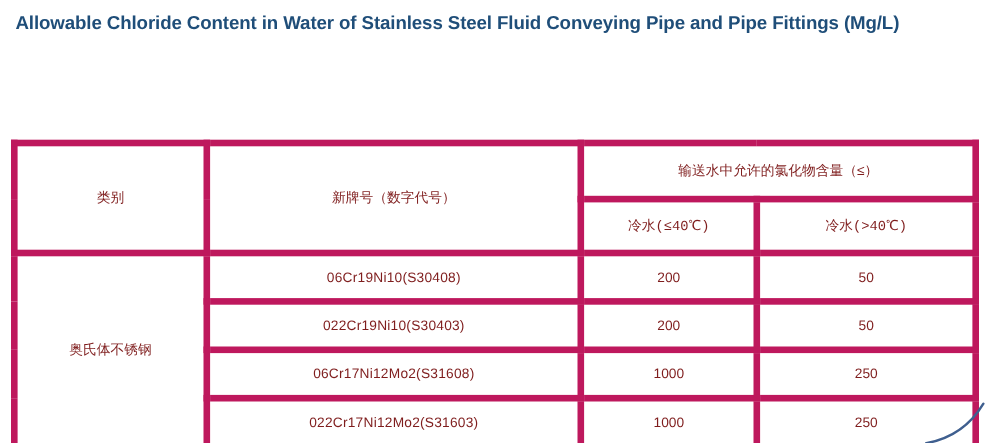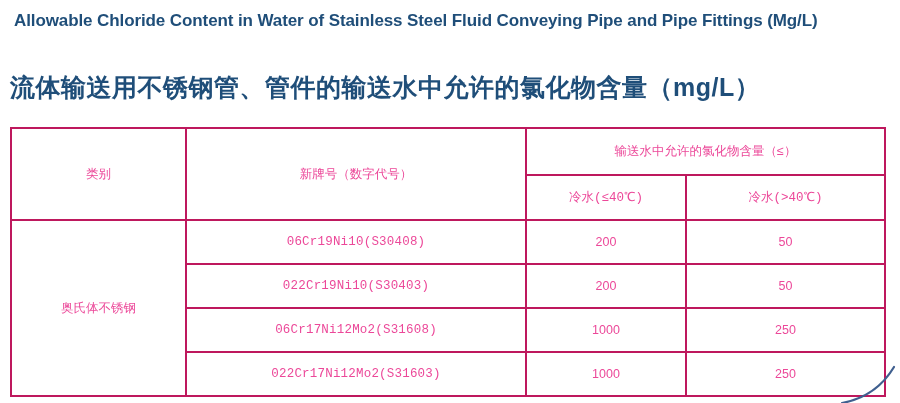--- a/index.html
+++ b/index.html
@@ -44,22 +44,22 @@
   }
   table.data {
     position: absolute;
     left: 10px;
     top: 127px;
     width: 874px;
     border-collapse: collapse;
     table-layout: fixed;
   }
   table.data td, table.data th {
-    border: 2px solid #be185d;
-    color: #ec4899;
+    border: 6px solid #be185d;
+    color: #7f1d1d;
     font-weight: normal;
     text-align: center;
     vertical-align: middle;
     font-size: 12.5px;
     padding: 0;
   }
   .h-cat { width: 175px; }
   .h-grade { width: 340px; }
   .h-cold { width: 160px; }
   .h-hot  { width: 199px; }
@@ -69,41 +69,39 @@
   .hdr-sub  { height: 43px; font-family: Liberation Mono, monospace; }
   .row-body { height: 44px; }
 
   .cat-cell {
     font-size: 12.5px;
     margin-left: 16px;
   }
   .grade-cell {
     font-size: 12.5px;
     letter-spacing: 0.2px;
-    font-family: Liberation Mono, monospace;
   }
   .val-cell {
     font-size: 12.5px;
   }
   .curve {
     position: absolute;
     right: 2px;
     bottom: -2px;
     width: 60px;
     height: 40px;
     pointer-events: none;
   }
 </style>
 </head>
 <body>
 
 <div class="page">
 
   <div class="title-en">Allowable Chloride Content in Water of Stainless Steel Fluid Conveying Pipe and Pipe Fittings (Mg/L)</div>
-  <div class="title-cn">流体输送用不锈钢管、管件的输送水中允许的氯化物含量（mg/L）</div>
 
   <table class="data">
     <colgroup>
       <col class="h-cat">
       <col class="h-grade">
       <col class="h-cold">
       <col class="h-hot">
     </colgroup>
     <thead>
       <tr>

